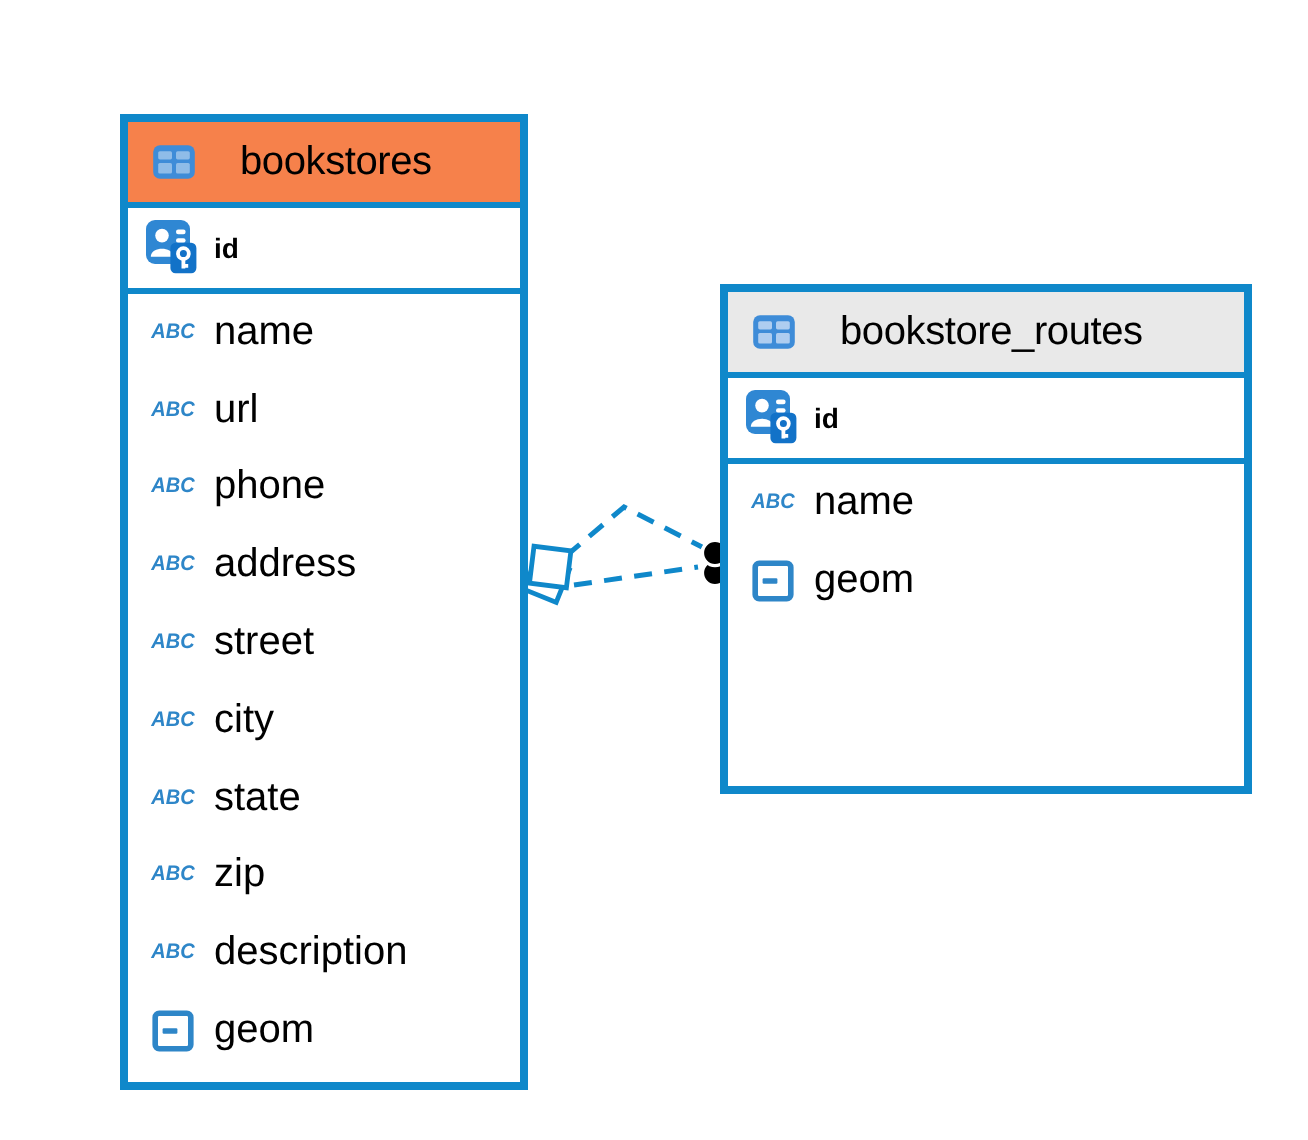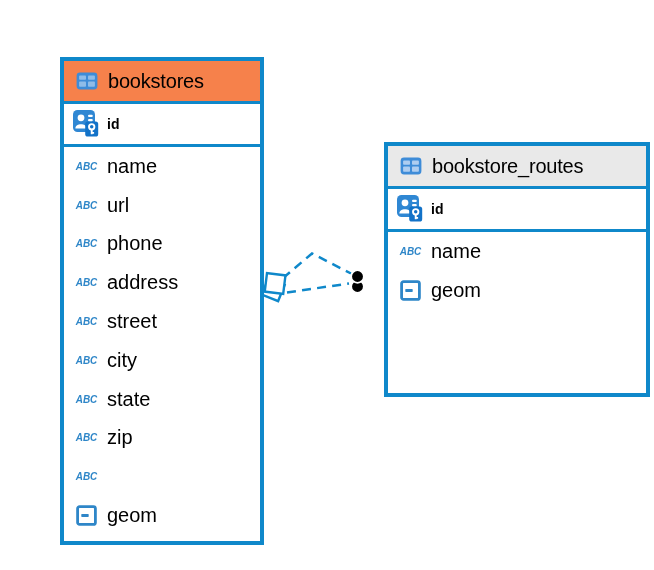--- a/index.html
+++ b/index.html
@@ -11,24 +11,24 @@
   body{
     width:654px;height:570px;position:relative;overflow:hidden;
     font-family:"Liberation Sans",sans-serif;color:#000;
   }
   .canvas{position:absolute;inset:0;}
   .er-table{
     position:absolute;background:#fff;box-sizing:border-box;
     border:4px solid var(--blue);
   }
   #table-0{left:60px;top:57px;width:204px;height:488px;}
-  #table-1{left:384px;top:142px;width:266px;height:255px;}
+  #table-1{left:360px;top:142px;width:266px;height:255px;}
   .t-header{
     height:43px;border-bottom:3px solid var(--blue);
-    display:flex;align-items:center;gap:8px;padding-left:9px;
+    display:flex;align-items:center;gap:20px;padding-left:9px;
     font-size:20px;letter-spacing:-0.2px;box-sizing:border-box;
     white-space:nowrap;overflow:hidden;
   }
   .hdr-orange{background:#F6814B;}
   .hdr-gray{background:#E9E9E9;}
   .hdr-orange .tbl-cell{fill:rgba(255,255,255,0.42);}
   .hdr-gray .tbl-cell{fill:#AECDF0;}
   .row{
     display:flex;align-items:center;gap:7px;padding-left:9px;
     height:38.8px;font-size:20px;box-sizing:border-box;white-space:nowrap;
@@ -141,20 +141,21 @@
         <div class="row" data-interactable="true">
           <span class="icon" data-interactable="false">
             <span class="abc">ABC</span>
           </span>
           <span class="col-label" data-interactable="false">zip</span>
         </div>
         <div class="row" data-interactable="true">
           <span class="icon" data-interactable="false">
             <span class="abc">ABC</span>
           </span>
+          <span class="col-label" data-interactable="false">description</span>
         </div>
         <div class="row" data-interactable="true">
           <span class="icon" data-interactable="false">
             <svg viewBox="0 0 21 21" width="21" height="21">
               <rect x="1.6" y="1.6" width="17.8" height="17.8" rx="2" fill="none" stroke="#2E86C8" stroke-width="2.8"></rect>
               <rect x="5.3" y="9.1" width="7.4" height="2.8" rx="0.6" fill="#2E86C8"></rect>
             </svg>
           </span>
           <span class="col-label" data-interactable="false">geom</span>
         </div>

